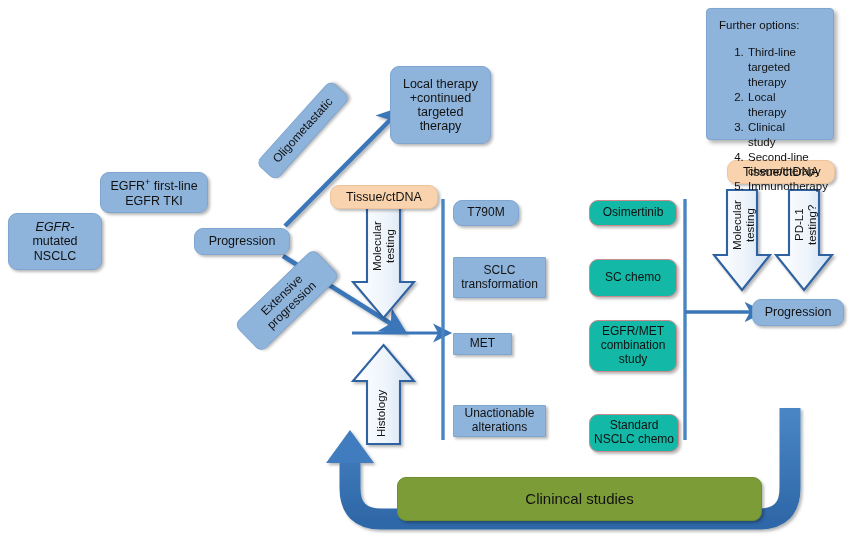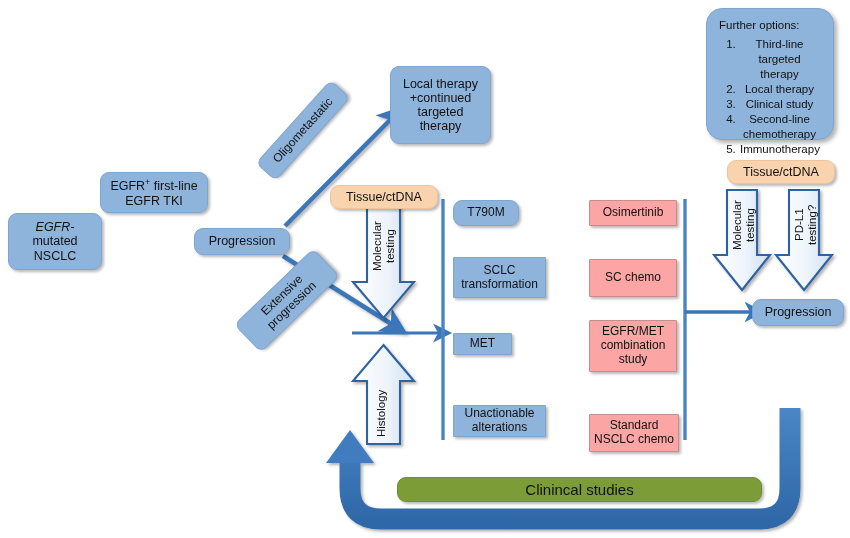--- a/index.html
+++ b/index.html
@@ -13,34 +13,34 @@
     position:absolute;box-sizing:border-box;
     display:flex;align-items:center;justify-content:center;
     text-align:center;line-height:1.14;
     background:#8fb4dc;color:#111;
     border:1px solid #7ea6d2;
     box-shadow:2px 2px 3px rgba(0,0,0,0.28);
   }
   .rounded{border-radius:9px;}
   .sq{border-radius:1px;}
   .blue{background:#8fb4dc;border-color:#7fa6d0;}
-  .pink{background:#fca5a5;border-color:#c98c8e;}
+  .pink{background:#14b8a6;border-color:#c98c8e;border-radius:9px;}
   .orange{background:#f8d3ad;border-color:#eec49c;}
   .green{background:#7c9c37;border-color:#6f8d31;border-radius:9px;}
   .rot{transform-origin:center center;}
   svg{position:absolute;left:0;top:0;overflow:visible;}
   .opts{
     position:absolute;box-sizing:border-box;
-    background:#8fb4dc;border:1px solid #7fa6d0;border-radius:16px;
+    background:#8fb4dc;border:1px solid #7fa6d0;border-radius:4px;
     box-shadow:3px 3px 4px rgba(0,0,0,0.3);
     padding:9px 10px 8px 12px;
     font-size:11.5px;line-height:1.30;text-align:left;
   }
   .opts .ttl{margin-bottom:1px;}
-  .opts ol{margin:4px;padding-left:16px;text-align:center;}
+  .opts ol{margin:12px;padding-left:16px;}
   .opts ol li{padding-left:1px;}
   .lbl-rot{
     position:absolute;box-sizing:border-box;
     background:#8fb4dc;border:1px solid #7fa6d0;border-radius:7px;
     box-shadow:2px 2px 3px rgba(0,0,0,0.28);
     display:flex;align-items:center;justify-content:center;
     font-size:12px;text-align:center;line-height:1.15;
   }
   .arrowtext{
     position:absolute;font-size:11.5px;line-height:1.12;text-align:center;
@@ -227,17 +227,17 @@
     <div class="ttl">Further options:</div>
     <ol>
       <li>Third-line targeted therapy</li>
       <li>Local therapy</li>
       <li>Clinical study</li>
       <li>Second-line chemotherapy</li>
       <li>Immunotherapy</li>
     </ol>
   </div>
 
-  <div class="node green" style="left:397px;top:477px;width:365px;height:25px;font-size:15px;color:#111;">
+  <div class="node green" style="left:397px;top:477px;width:365px;height:44px;font-size:15px;color:#111;">
     <span>Clinincal studies</span>
   </div>
 
 </div>
 
 </body></html>

